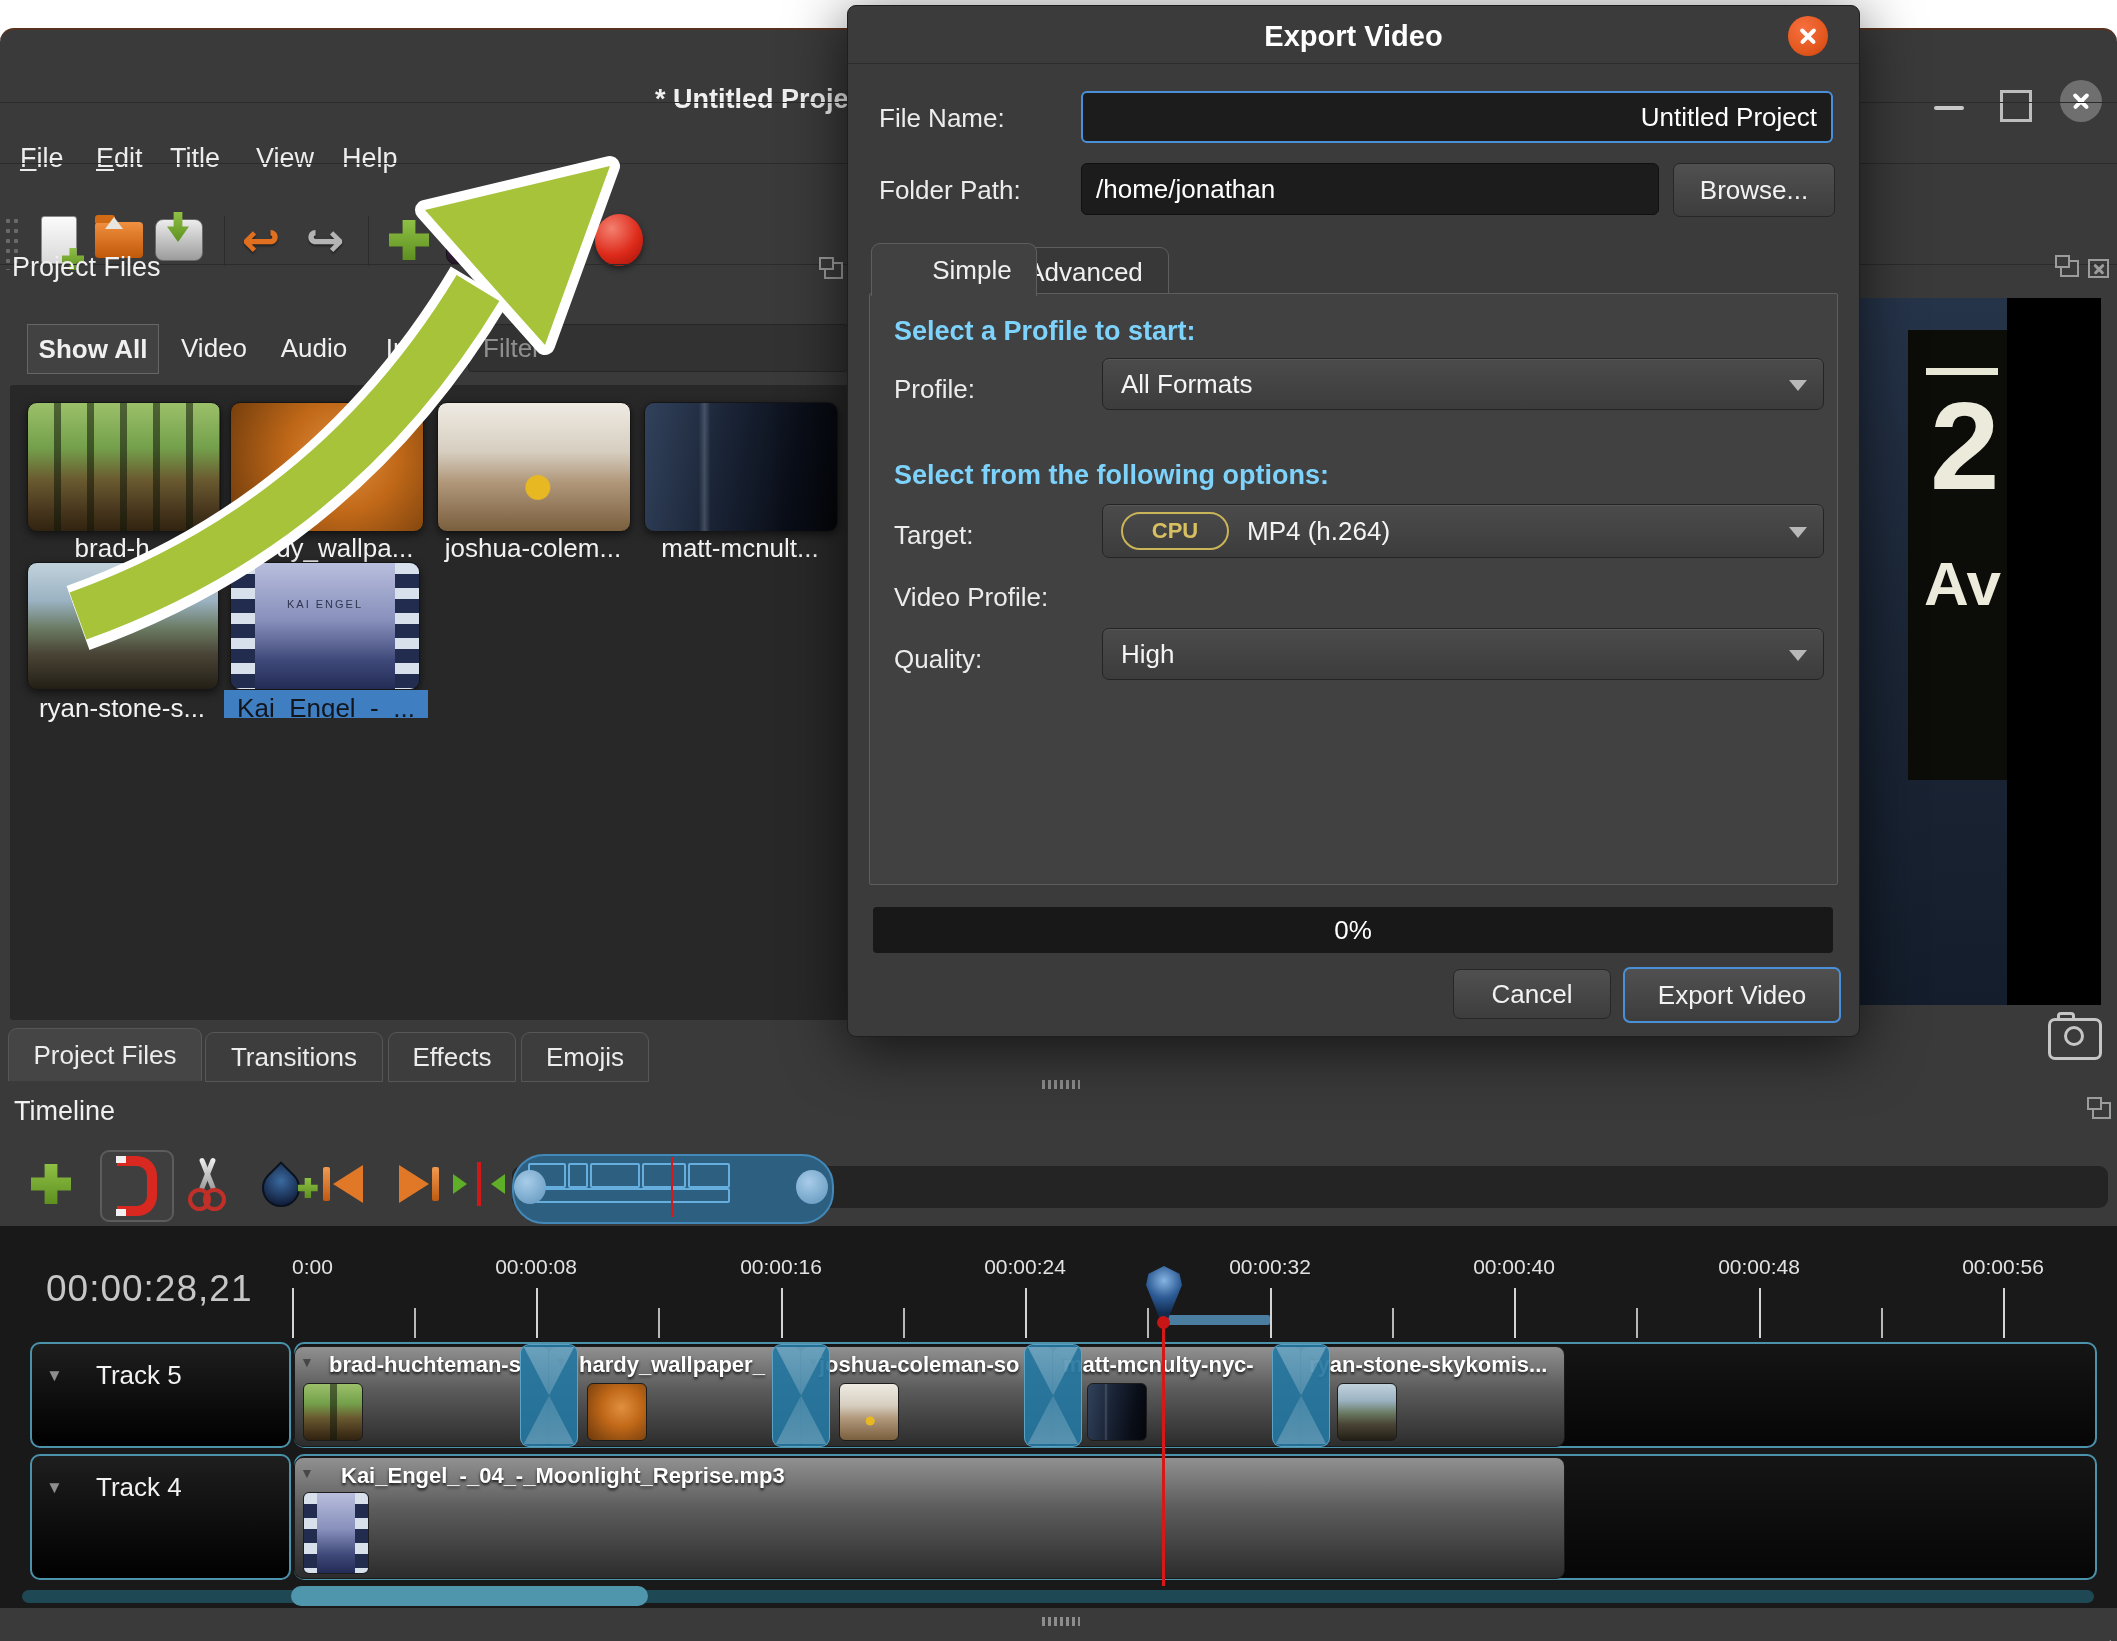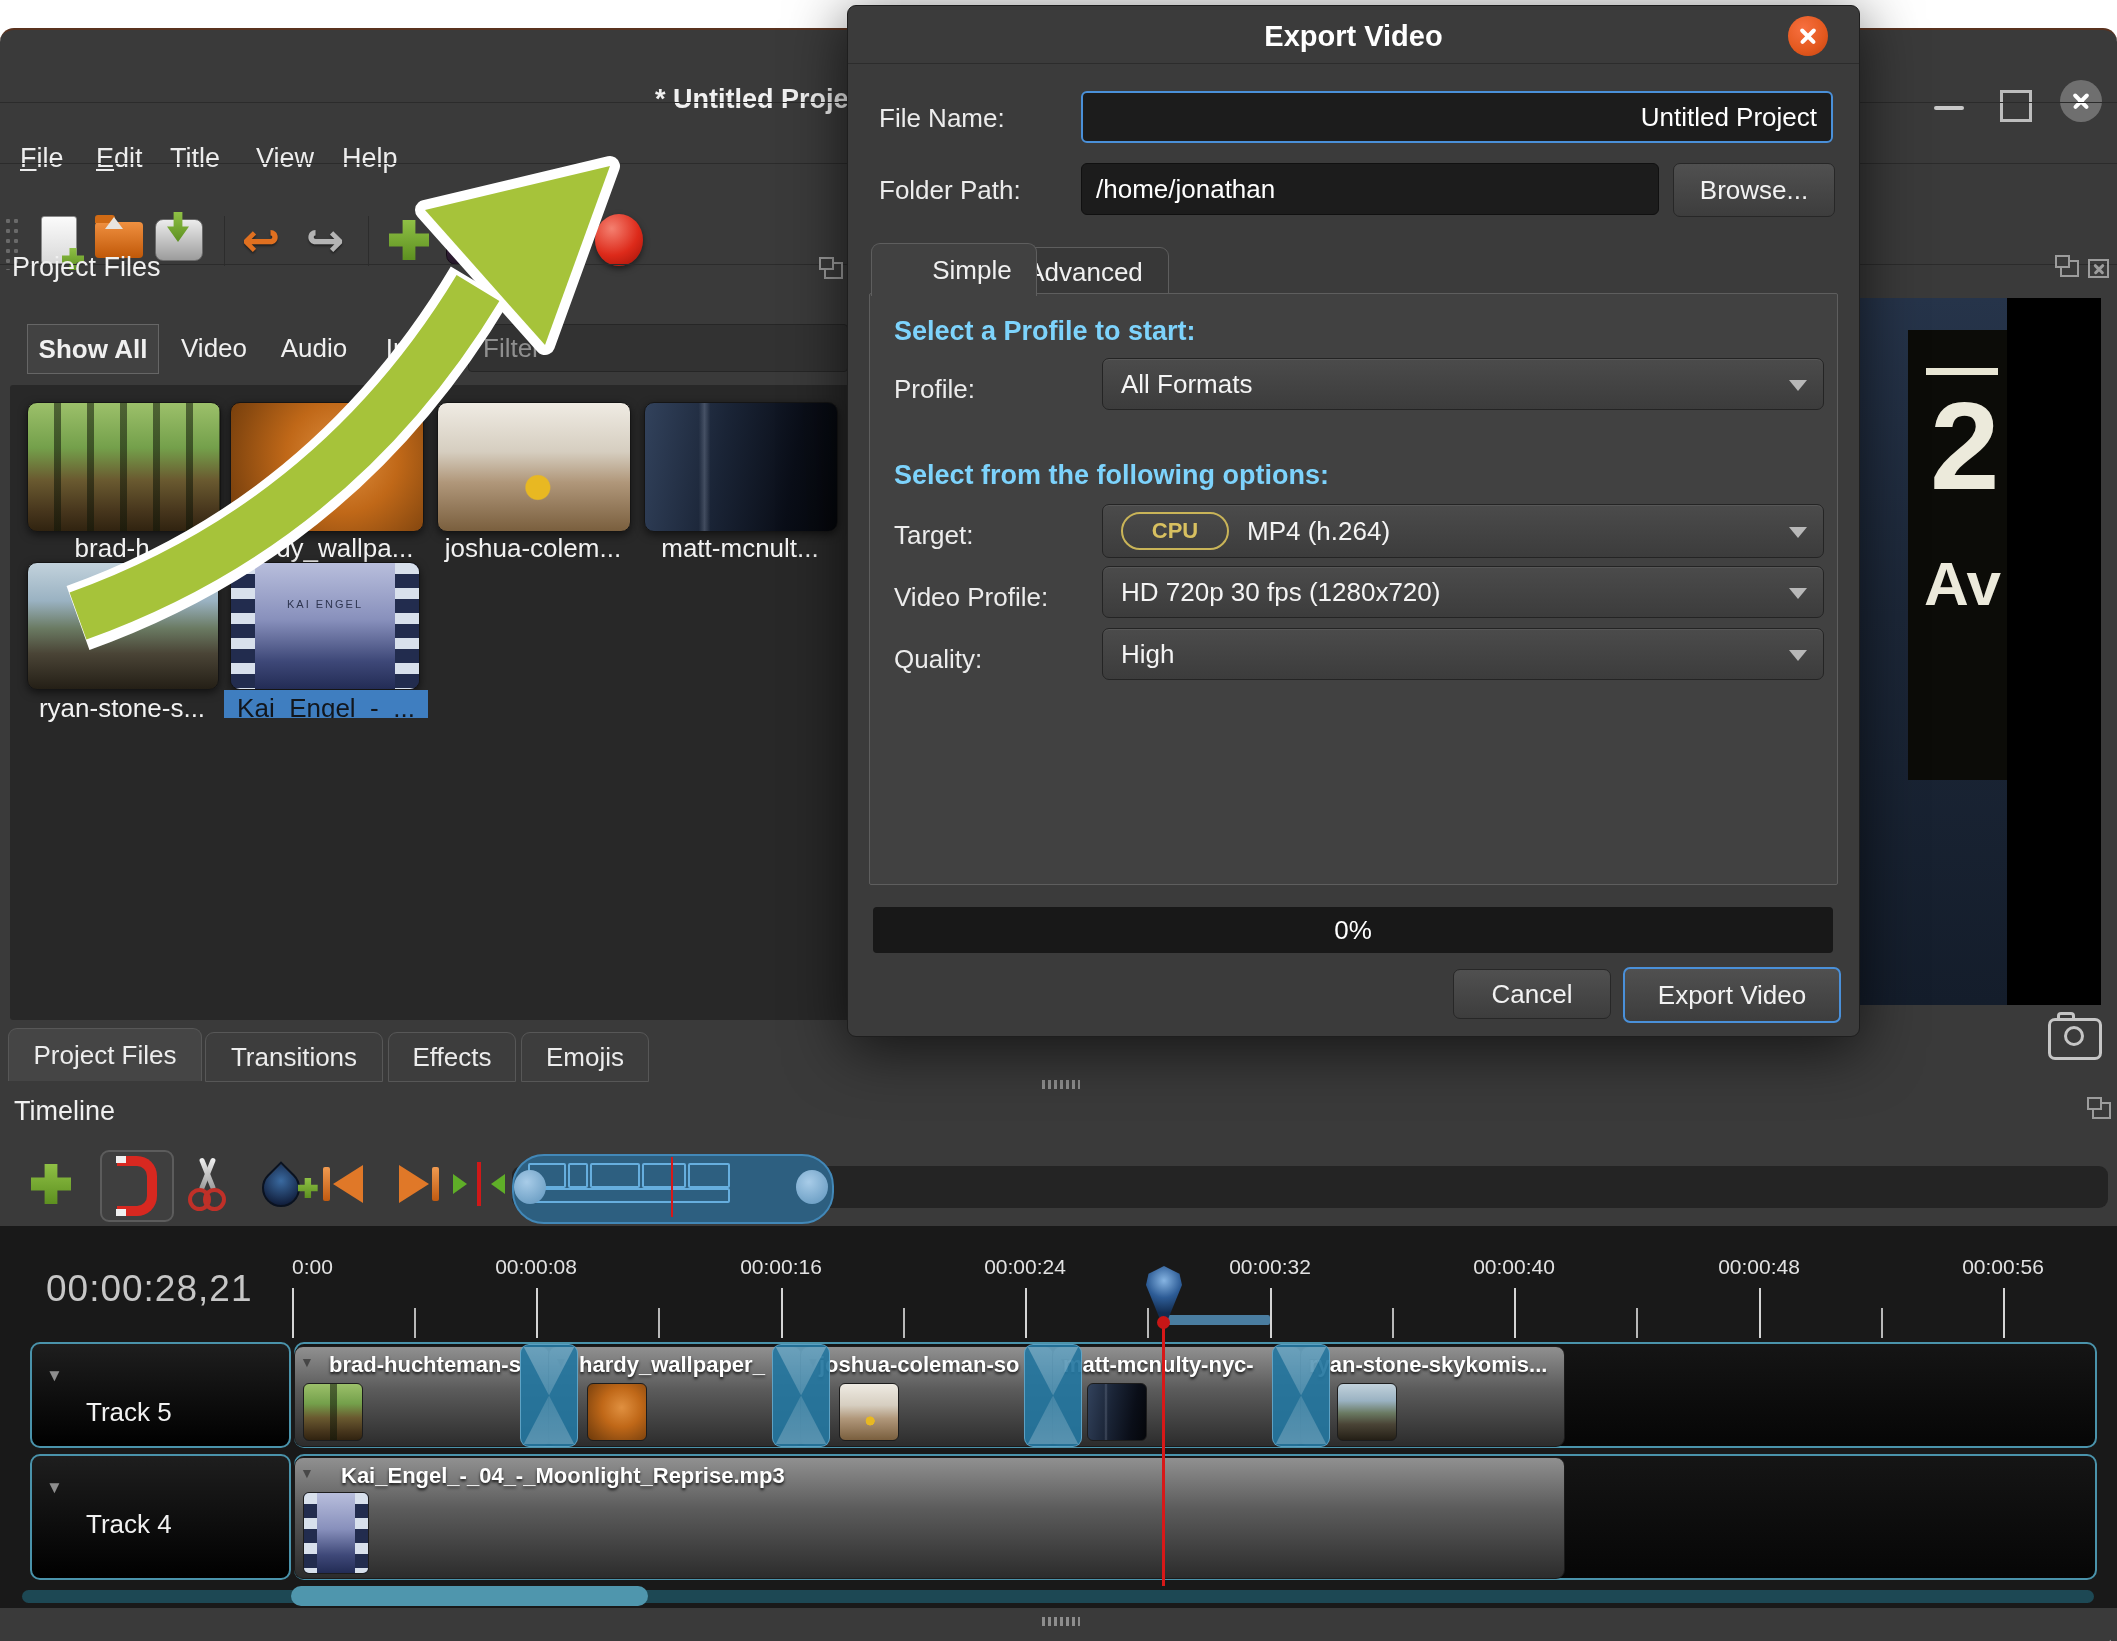--- a/index.html
+++ b/index.html
@@ -128,21 +128,21 @@
   
   .tl-bg{position:absolute;left:0;top:1196px;width:2117px;height:382px;background:#191919;}
   .tl-timecode{position:absolute;left:46px;top:1238px;font-size:37px;color:#c6c6c6;letter-spacing:1px;}
   .rlabel{position:absolute;top:1225px;width:140px;font-size:21px;color:#e2e2e2;text-align:center;}
   .rtick{position:absolute;width:2px;background:#d4d4d4;}
   .rtick.major{top:1258px;height:50px;}
   .rtick.minor{top:1278px;height:30px;background:#b8b8b8;}
   .track-hdr{position:absolute;left:30px;width:261px;background:linear-gradient(180deg,#1e1e1e,#000);border:2px solid #4a93ab;border-radius:10px;box-sizing:border-box;}
   .track-lane{position:absolute;left:294px;width:1803px;background:linear-gradient(180deg,#151515,#060606);border:2px solid #4a93ab;border-radius:10px;box-sizing:border-box;}
   .thdr-chev{position:absolute;left:14px;top:22px;font-size:17px;color:#8e8e8e;}
-  .thdr-name{position:absolute;left:54px;top:16px;font-size:26px;color:#f2f2f2;margin-top:37px;}
+  .thdr-name{position:absolute;left:64px;top:16px;font-size:26px;color:#f2f2f2;}
   .clip{position:absolute;background:linear-gradient(180deg,#909090 0%,#5c5c5c 42%,#2c2c2c 100%);
         border:1px solid #1a1a1a;border-radius:9px;overflow:hidden;z-index:4;}
   .clip .lbl{position:absolute;top:5px;font-size:22px;font-weight:bold;color:#fff;text-shadow:0 2px 3px rgba(0,0,0,.85);white-space:nowrap;}
   .clip .chev{position:absolute;left:5px;top:7px;font-size:14px;color:rgba(25,25,25,.55);}
   .cth{position:absolute;border-radius:6px;border:1px solid #1d1d1d;}
   .trans{position:absolute;top:1314px;height:101px;width:56px;background:rgba(36,118,160,.92);
          border:1px solid rgba(150,210,240,.5);border-radius:9px;z-index:6;}
   .trans::before{content:"";position:absolute;inset:0;background:linear-gradient(180deg,rgba(255,255,255,.30),rgba(255,255,255,.06));clip-path:polygon(5% 2%,95% 2%,50% 50%);}
   .trans::after{content:"";position:absolute;inset:0;background:linear-gradient(0deg,rgba(255,255,255,.24),rgba(255,255,255,.04));clip-path:polygon(50% 50%,5% 98%,95% 98%);}
   .playhead-head{position:absolute;left:1146px;top:1236px;width:36px;height:56px;z-index:12;
@@ -481,24 +481,20 @@
 
       <div class="dheading" style="left:24px;top:166px">Select from the following options:</div>
       <div class="dlg-label" style="left:24px;top:226px">Target:</div>
       <div class="dd" style="left:232px;top:210px;width:722px;height:54px">
         <span class="cpu-pill">CPU</span>
         <span>MP4 (h.264)</span>
         <div class="dd-arrow"></div>
       </div>
 
       <div class="dlg-label" style="left:24px;top:288px">Video Profile:</div>
-      <div class="dd" style="left:232px;top:272px;width:722px;height:52px">
-        <span>HD 720p 30 fps (1280x720)</span>
-        <div class="dd-arrow"></div>
-      </div>
 
       <div class="dlg-label" style="left:24px;top:350px">Quality:</div>
       <div class="dd" style="left:232px;top:334px;width:722px;height:52px">
         <span>High</span>
         <div class="dd-arrow"></div>
       </div>
     </div>
 
     <div class="progress">0%</div>
     <div class="btn" style="left:605px;top:963px;width:156px;height:48px">Cancel</div>

